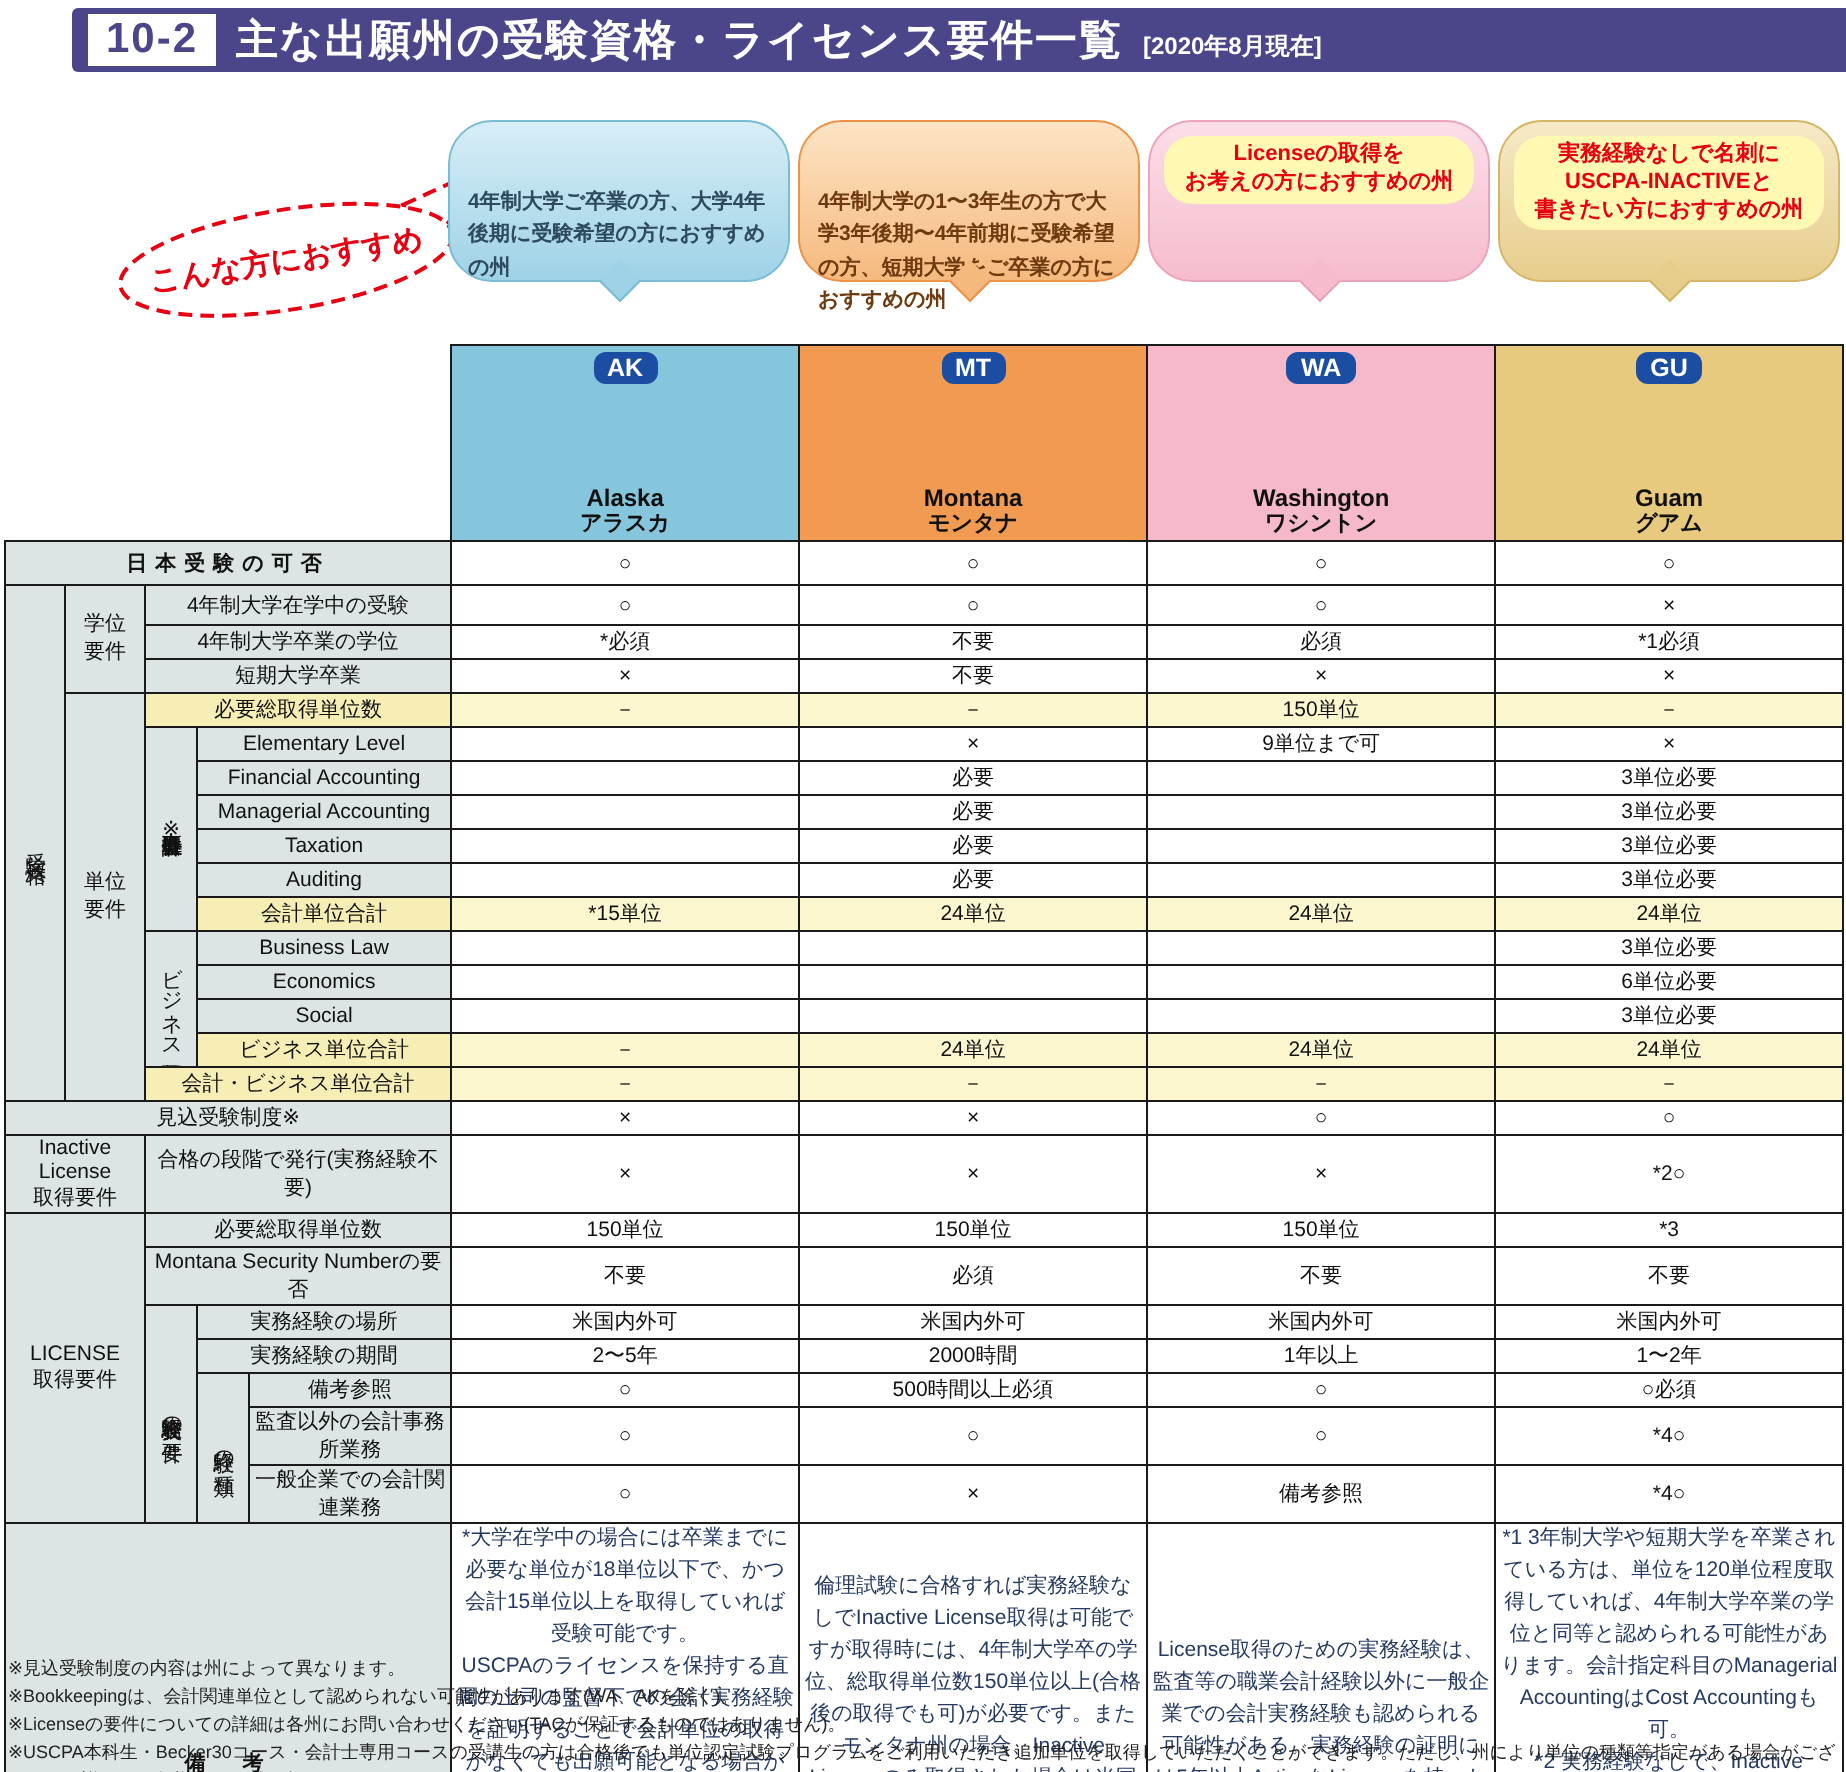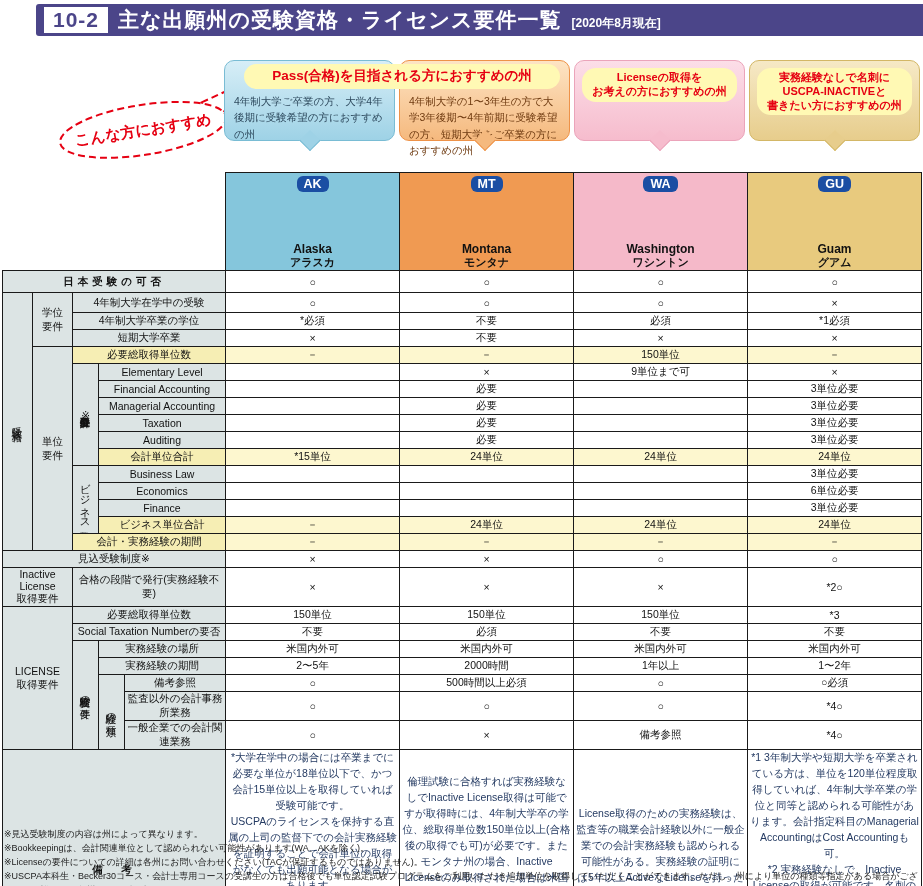--- a/index.html
+++ b/index.html
@@ -13,32 +13,32 @@
               background:#4b4589; border-radius:3px; display:flex; align-items:center; gap:10px;
               padding-left:8px;margin-left:24px; }
   .num-badge { background:#fff; color:#4b4589; font-weight:bold; font-size:21px;
                padding:1px 9px; letter-spacing:1px; }
   .titlebar h1 { color:#fff; font-size:21px; font-weight:bold; letter-spacing:1px; }
   .title-date { color:#fff; font-size:12px; font-weight:bold; margin-top:6px; }
 
   
   .bubble-area { position:absolute; left:0; top:44px; width:923px; height:128px; }
   .bubbles { position:absolute; left:224px; top:16px; width:696px; display:flex; gap:4px; }
-  .bubble { position:relative; flex:1; height:81px; border-radius:10px; border:1px solid; }
+  .bubble { position:relative; flex:1; height:81px; border-radius:22px; border:1px solid; }
   .bubble-ak { background:linear-gradient(#d7eef7,#9ed2e6); border-color:#79bcd4; }
   .bubble-mt { background:linear-gradient(#fde4c4,#f5b97e); border-color:#ee9248; }
   .bubble-wa { background:linear-gradient(#fcdee8,#f6bccd); border-color:#eba4ba; }
   .bubble-gu { background:linear-gradient(#f6e9c6,#e7cd8c); border-color:#d3b766; }
   .tail { position:absolute; left:50%; bottom:-8px; width:15px; height:15px;
           transform:translateX(-50%) rotate(45deg); }
   .tail-ak { background:#9ed2e6; border-right:1px solid #79bcd4; border-bottom:1px solid #79bcd4; }
   .tail-mt { background:#f5b97e; border-right:1px solid #ee9248; border-bottom:1px solid #ee9248; }
   .tail-wa { background:#f6bccd; border-right:1px solid #eba4ba; border-bottom:1px solid #eba4ba; }
   .tail-gu { background:#e7cd8c; border-right:1px solid #d3b766; border-bottom:1px solid #d3b766; }
-  .bubble-text { font-size:10.5px; line-height:1.55; padding:32px 9px 0 9px; }
+  .bubble-text { font-size:10.5px; line-height:1.55; padding:32px 9px 0 9px;font-weight:bold; }
   .bubble-ak .bubble-text { color:#2e4a5e; }
   .bubble-mt .bubble-text { color:#6e3a10; }
   .pill { background:#fff9b4; border-radius:14px; color:#e60012; font-weight:bold;
           text-align:center; white-space:pre-line; line-height:1.25; }
   .pass-pill { position:absolute; left:244px; top:20px; width:316px; height:25px;
                font-size:13.5px; display:flex; align-items:center; justify-content:center; }
   .small-pill { width:fit-content; margin:7px auto 0; font-size:11px; padding:3px 10px; }
   .callout-svg { position:absolute; left:55px; top:44px; }
   .callout-svg text { font-family:"Liberation Sans","DejaVu Sans",sans-serif; font-weight:bold;
                       font-size:15px; fill:#e60012; }
@@ -114,21 +114,20 @@
         <span class="tail tail-wa"></span>
       </div>
       <div class="bubble bubble-gu">
         <div class="pill small-pill">実務経験なしで名刺に
 USCPA-INACTIVEと
 書きたい方におすすめの州</div>
         <span class="tail tail-gu"></span>
       </div>
     </div>
 
-    <div class="pill pass-pill">Pass(合格)を目指される方におすすめの州</div>
   </div>
 
   <table class="req">
     <colgroup>
       <col style="width:30px">
         <col style="width:40px">
         <col style="width:26px">
         <col style="width:26px">
         <col style="width:101px">
       <col style="width:174px">
@@ -256,35 +255,35 @@
       <td class="v">3単位必要</td>
     </tr>
     <tr>
       <td class="lab" colspan="2">Economics</td>
       <td class="v"></td>
       <td class="v"></td>
       <td class="v"></td>
       <td class="v">6単位必要</td>
     </tr>
     <tr>
-      <td class="lab" colspan="2">Finance</td>
+      <td class="lab" colspan="2">Social</td>
       <td class="v"></td>
       <td class="v"></td>
       <td class="v"></td>
       <td class="v">3単位必要</td>
     </tr>
     <tr>
       <td class="ylab" colspan="2">ビジネス単位合計</td>
       <td class="v ycell">－</td>
       <td class="v ycell">24単位</td>
       <td class="v ycell">24単位</td>
       <td class="v ycell">24単位</td>
     </tr>
     <tr>
-      <td class="ylab" colspan="3">会計・実務経験の期間</td>
+      <td class="ylab" colspan="3">会計・ビジネス単位合計</td>
       <td class="v ycell">－</td>
       <td class="v ycell">－</td>
       <td class="v ycell">－</td>
       <td class="v ycell">－</td>
     </tr>
 
     <tr>
       <td class="lab" colspan="5">見込受験制度※</td>
       <td class="v">×</td>
       <td class="v">×</td>
@@ -306,21 +305,21 @@
     <tr>
       <td class="grp pre" colspan="2" rowspan="7">LICENSE
 取得要件</td>
       <td class="lab" colspan="3">必要総取得単位数</td>
       <td class="v">150単位</td>
       <td class="v">150単位</td>
       <td class="v">150単位</td>
       <td class="v">*3</td>
     </tr>
     <tr>
-      <td class="lab" colspan="3">Social Taxation Numberの要否</td>
+      <td class="lab" colspan="3">Montana Security Numberの要否</td>
       <td class="v">不要</td>
       <td class="v">必須</td>
       <td class="v">不要</td>
       <td class="v">不要</td>
     </tr>
     <tr>
       <td class="vert" rowspan="5">実務経験の要件</td>
       <td class="lab" colspan="2">実務経験の場所</td>
       <td class="v">米国内外可</td>
       <td class="v">米国内外可</td>

